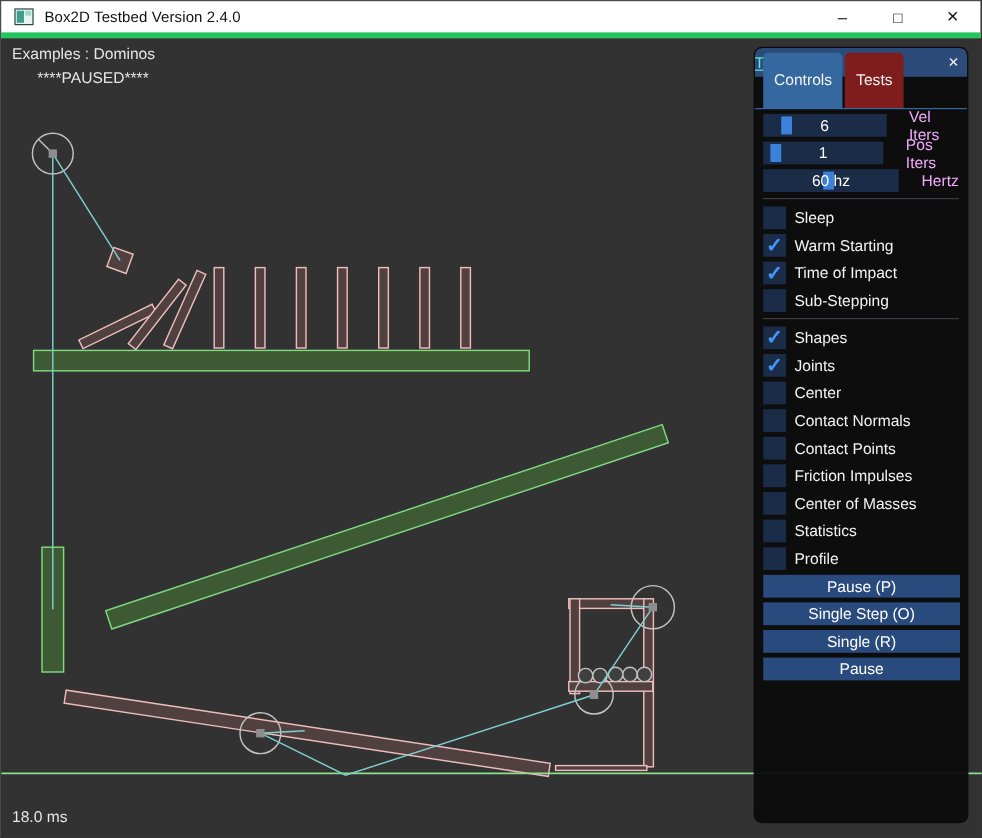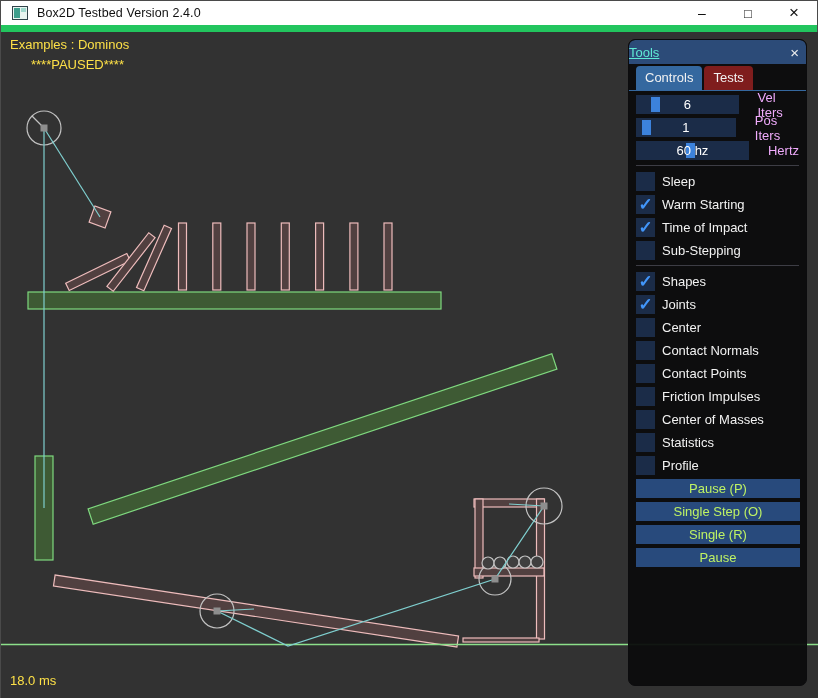--- a/index.html
+++ b/index.html
@@ -5,64 +5,64 @@
   html,body{margin:0;padding:0;}
   body{
     width:818px;height:698px;position:relative;overflow:hidden;
     font-family:"Liberation Sans", sans-serif;
     background:#323232;
   }
   .window-root{width:818px;height:698px;position:relative;box-sizing:border-box;border:1px solid #4a4a4a;}
   
   .titlebar{
     position:absolute;left:0;top:0;width:100%;height:31px;background:#ffffff;
-    display:flex;align-items:center;box-sizing:border-box;border-bottom:7px solid #22c55e;
+    display:flex;align-items:center;box-sizing:border-box;border-bottom:5px solid #22c55e;
   }
   .app-icon{width:16px;height:14px;margin-left:11px;position:relative;background:#e8f4f0;border:1px solid #30434a;box-sizing:border-box;}
   .app-icon .pane-a{position:absolute;left:1px;top:1px;width:6px;height:10px;background:#3d9e8c;}
   .app-icon .pane-b{position:absolute;left:8px;top:1px;width:5px;height:4px;background:#9fd8cd;}
   .title-text{margin-left:9px;font-size:12.5px;color:#111;letter-spacing:.1px;}
   .win-controls{margin-left:auto;display:flex;height:100%;}
   .win-btn{width:46px;height:100%;display:flex;align-items:center;justify-content:center;color:#111;font-size:14px;cursor:default;}
   .win-btn.maximize{font-size:13px;}
   .win-btn.close{font-size:17px;}
   
   .canvas{position:absolute;left:0;top:31px;width:818px;height:667px;background:#323232;}
   #scene{position:absolute;left:0;top:0;}
-  .hud{position:absolute;color:#fde047;font-size:13px;white-space:pre;}
+  .hud{position:absolute;color:#e5e5e5;font-size:13px;white-space:pre;}
   .hud.example{left:9px;top:5px;}
   .hud.paused{left:9px;top:25px;margin-left:21px;}
   .hud.ms{left:9px;top:641px;}
   
   .tools-panel{
     position:absolute;left:627px;top:7px;width:179px;height:647px;
     background:rgba(12,12,13,0.95);border:1px solid #0c0c0e;border-radius:7px;
     box-sizing:border-box;color:#f2f2f2;font-size:13px;overflow:hidden;
   }
   .panel-titlebar{height:24px;background:#2c4b78;display:flex;align-items:center;border-radius:6px 6px 0 0;}
   .panel-title{margin-left:0;font-size:13px;color:#5eead4;text-decoration:underline;}
   .panel-close{margin-left:auto;margin-right:7px;color:#eee;font-size:15px;line-height:15px;cursor:default;}
   .tab-bar{margin-top:5px;padding-left:7px;display:flex;align-items:flex-end;height:21px;}
-  .tab{height:20px;line-height:20px;padding:2px 9px;border-radius:4px 4px 0 0;margin-right:2px;cursor:default;}
+  .tab{height:20px;line-height:20px;padding:13px 9px;border-radius:4px 4px 0 0;margin-right:2px;cursor:default;}
   .tab.active{background:#35689f;}
   .tab.inactive{background:#7f1d1d;}
   .tab-underline{height:1px;background:#35689f;width:100%;}
   .panel-content{padding:4px 7px 0 7px;}
   .slider-row{display:flex;align-items:center;margin-bottom:4px;height:19px;}
   .slider-frame{position:relative;width:116px;height:19px;background:#1b2c48;}
   .slider-grab{position:absolute;top:2px;width:9px;height:15px;background:#3c82dc;}
   .slider-value{position:absolute;left:0;top:0;width:100%;height:100%;display:flex;align-items:center;justify-content:center;color:#fff;}
   .slider-label{margin-left:19px;color:#f0abfc;}
   .separator{height:1px;background:#3d3d45;margin:5px 0 6px 0;}
   .check-row{display:flex;align-items:center;height:19px;margin-bottom:4px;}
   .checkbox{width:19px;height:19px;background:#1b2c48;display:flex;align-items:center;justify-content:center;}
   .checkbox .mark{color:#4296fa;font-size:17px;font-weight:bold;line-height:17px;display:none;}
   .checkbox.checked .mark{display:block;}
   .check-label{margin-left:7px;}
-  .panel-btn{width:164px;height:19px;margin-bottom:4px;background:#284a7c;display:flex;align-items:center;justify-content:center;color:#bef264;cursor:default;}
+  .panel-btn{width:164px;height:19px;margin-bottom:4px;background:#284a7c;display:flex;align-items:center;justify-content:center;color:#ffffff;cursor:default;}
   .btn-block{margin-top:1px;}
 </style>
 </head>
 <body>
 
 <div class="window-root">
 
   <div class="titlebar">
     <div class="app-icon">
       <div class="pane-a"></div>

